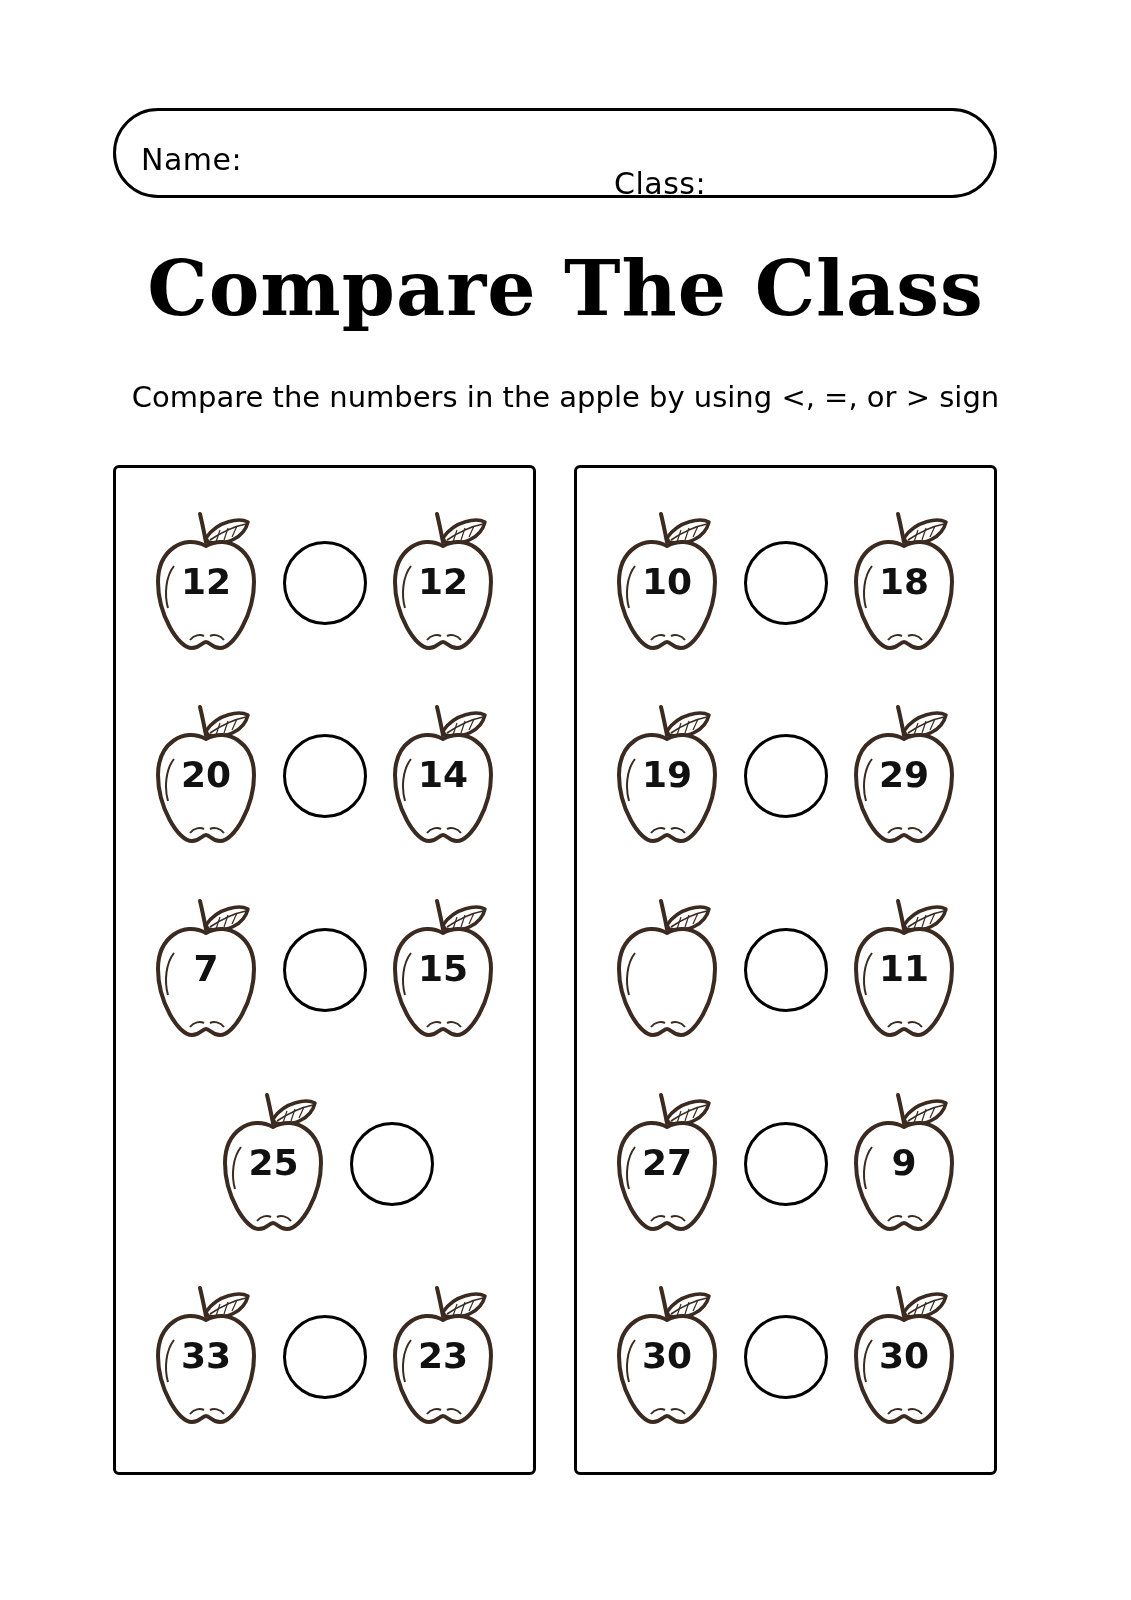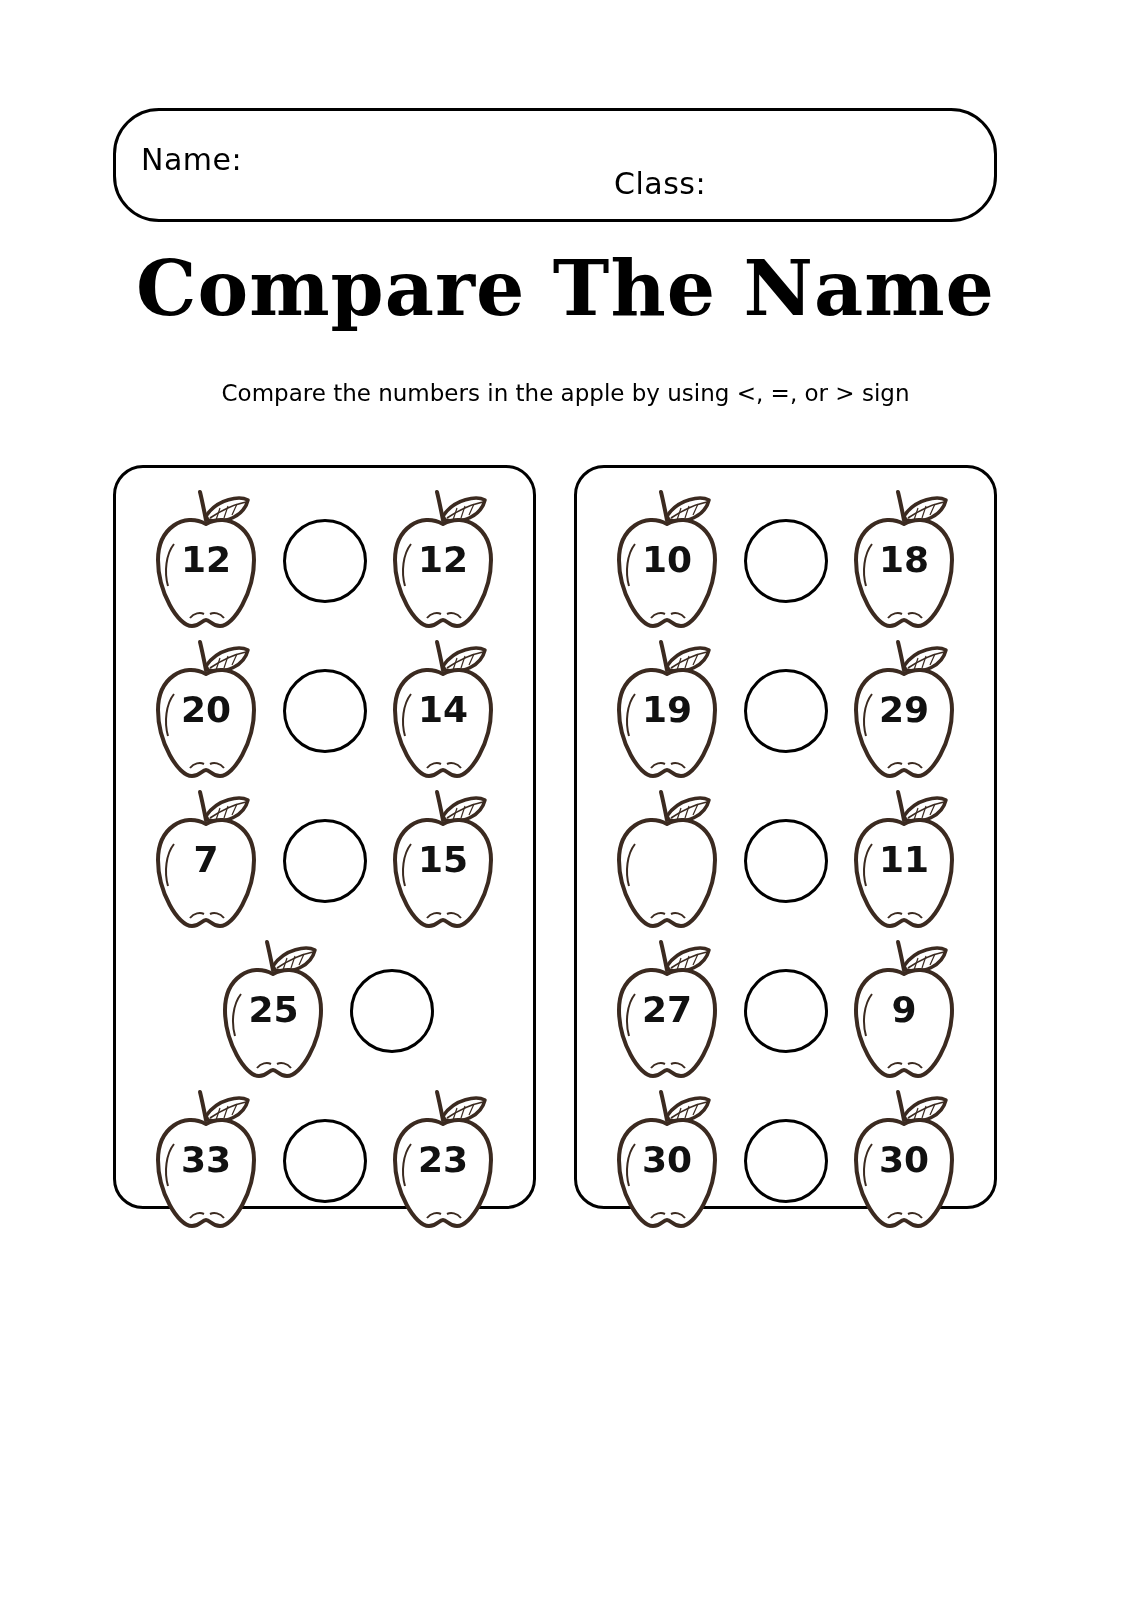--- a/index.html
+++ b/index.html
@@ -23,21 +23,21 @@
     padding: 0;
     position: relative;
   }
 
   
   .namebox {
     position: absolute;
     left: 113px;
     top: 108px;
     width: 884px;
-    height: 114px;
+    height: 90px;
     border: 3px solid #000;
     border-radius: 46px;
     box-sizing: border-box;
   }
   .namebox .field {
     position: absolute;
     font-size: 30px;
     font-family: "DejaVu Sans", sans-serif;
     letter-spacing: 0.5px;
     color: #000;
@@ -60,40 +60,40 @@
     white-space: nowrap;
   }
 
   .subtitle {
     position: absolute;
     left: 0;
     top: 380px;
     width: 1131px;
     text-align: center;
     font-family: "DejaVu Sans", sans-serif;
-    font-size: 23px;
+    font-size: 29px;
     color: #000;
     white-space: nowrap;
   }
 
   
   .columns {
     position: absolute;
     left: 113px;
     top: 465px;
     width: 884px;
     height: 1010px;
     display: flex;
     justify-content: space-between;
   }
   .panel {
     width: 423px;
-    height: 744px;
+    height: 1010px;
     border: 3px solid #000;
-    border-radius: 30px;
+    border-radius: 6px;
     box-sizing: border-box;
     display: flex;
     flex-direction: column;
     justify-content: space-around;
     align-items: center;
     padding: 18px 12px;
   }
 
   .row {
     width: 100%;
@@ -143,21 +143,21 @@
 </head>
 <body>
 
 <div class="page">
 
   <div class="namebox">
     <div class="field name">Name:</div>
     <div class="field class">Class:</div>
   </div>
 
-  <div class="title">Compare The Name</div>
+  <div class="title">Compare The Class</div>
 
   <div class="subtitle">Compare the numbers in the apple by using &lt;, =, or &gt; sign</div>
 
   <div class="columns">
 
     <div class="panel">
 
       <div class="row">
         <div class="apple">
           <svg viewBox="0 0 125 150" xmlns="http://www.w3.org/2000/svg">

